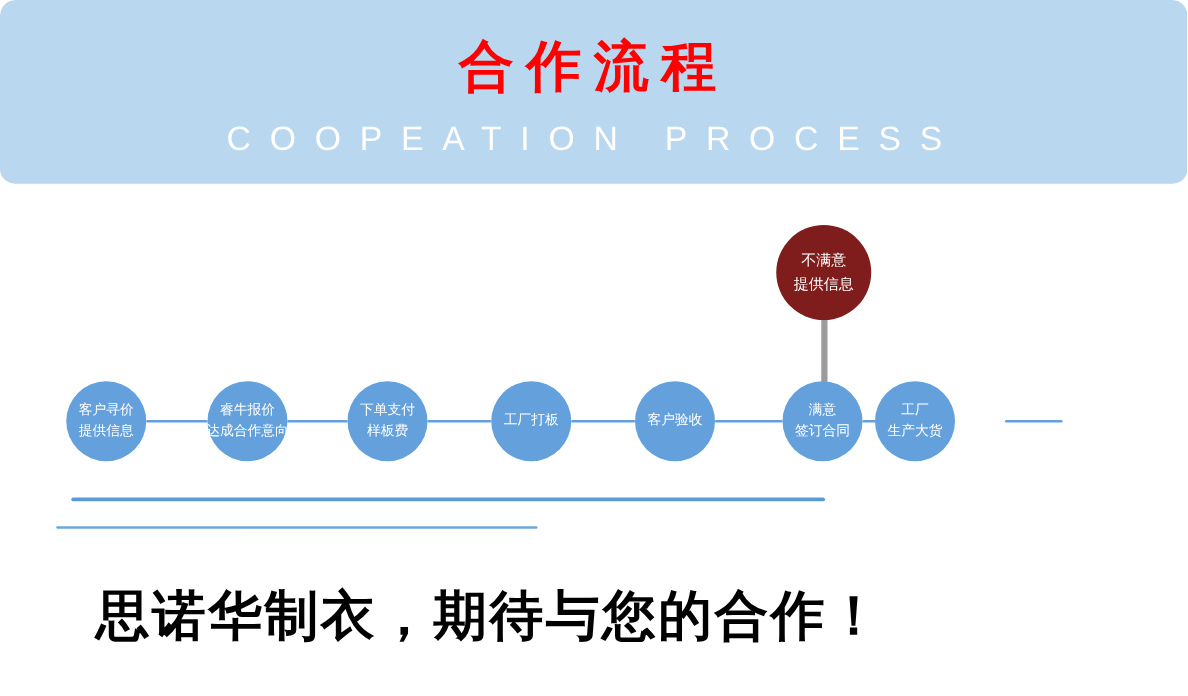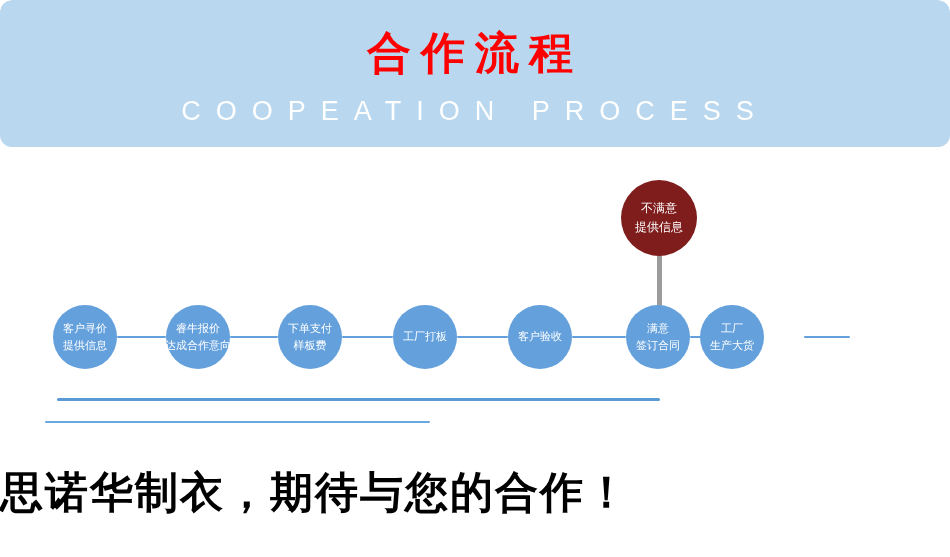--- a/index.html
+++ b/index.html
@@ -21,21 +21,21 @@
 
   
   .connector { position:absolute; top:336px; height:2px; background:#63a0dc; }
   .branch-line { position:absolute; left:657px; top:254px; width:5px; height:53px; background:#9c9c9c; }
 
   
   .rule1 { position:absolute; left:57px; top:398px; width:603px; height:3px; background:#5b9bd5; }
   .rule2 { position:absolute; left:45px; top:421px; width:385px; height:2px; background:#6aa7dd; }
 
   
-  .footer { position:absolute; top:464px; left:0; width:783px; 
+  .footer { position:absolute; top:464px; left:0; width:783px; text-align:center;
             font-size:43px; font-weight:bold; color:#000000; letter-spacing:2px; }
 </style>
 </head>
 <body>
 
 <div class="page">
 
   <header class="banner">
     <div class="banner-title">合作流程</div>
     <div class="banner-sub">COOPEATION PROCESS</div>

